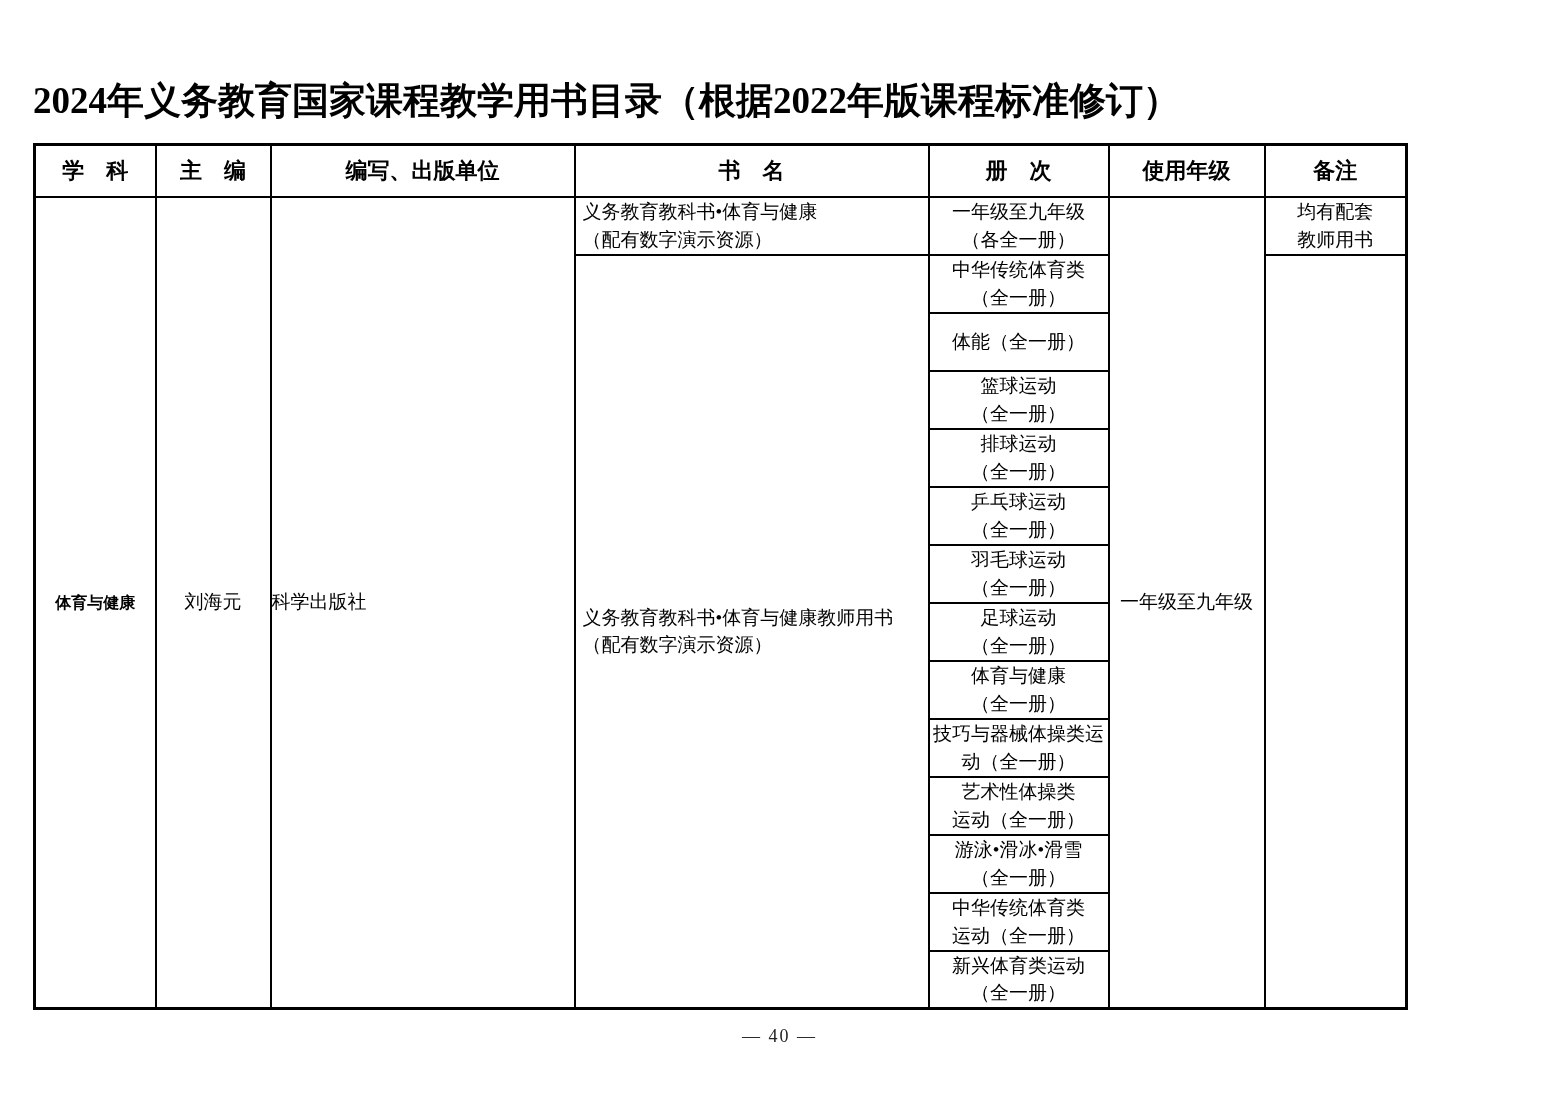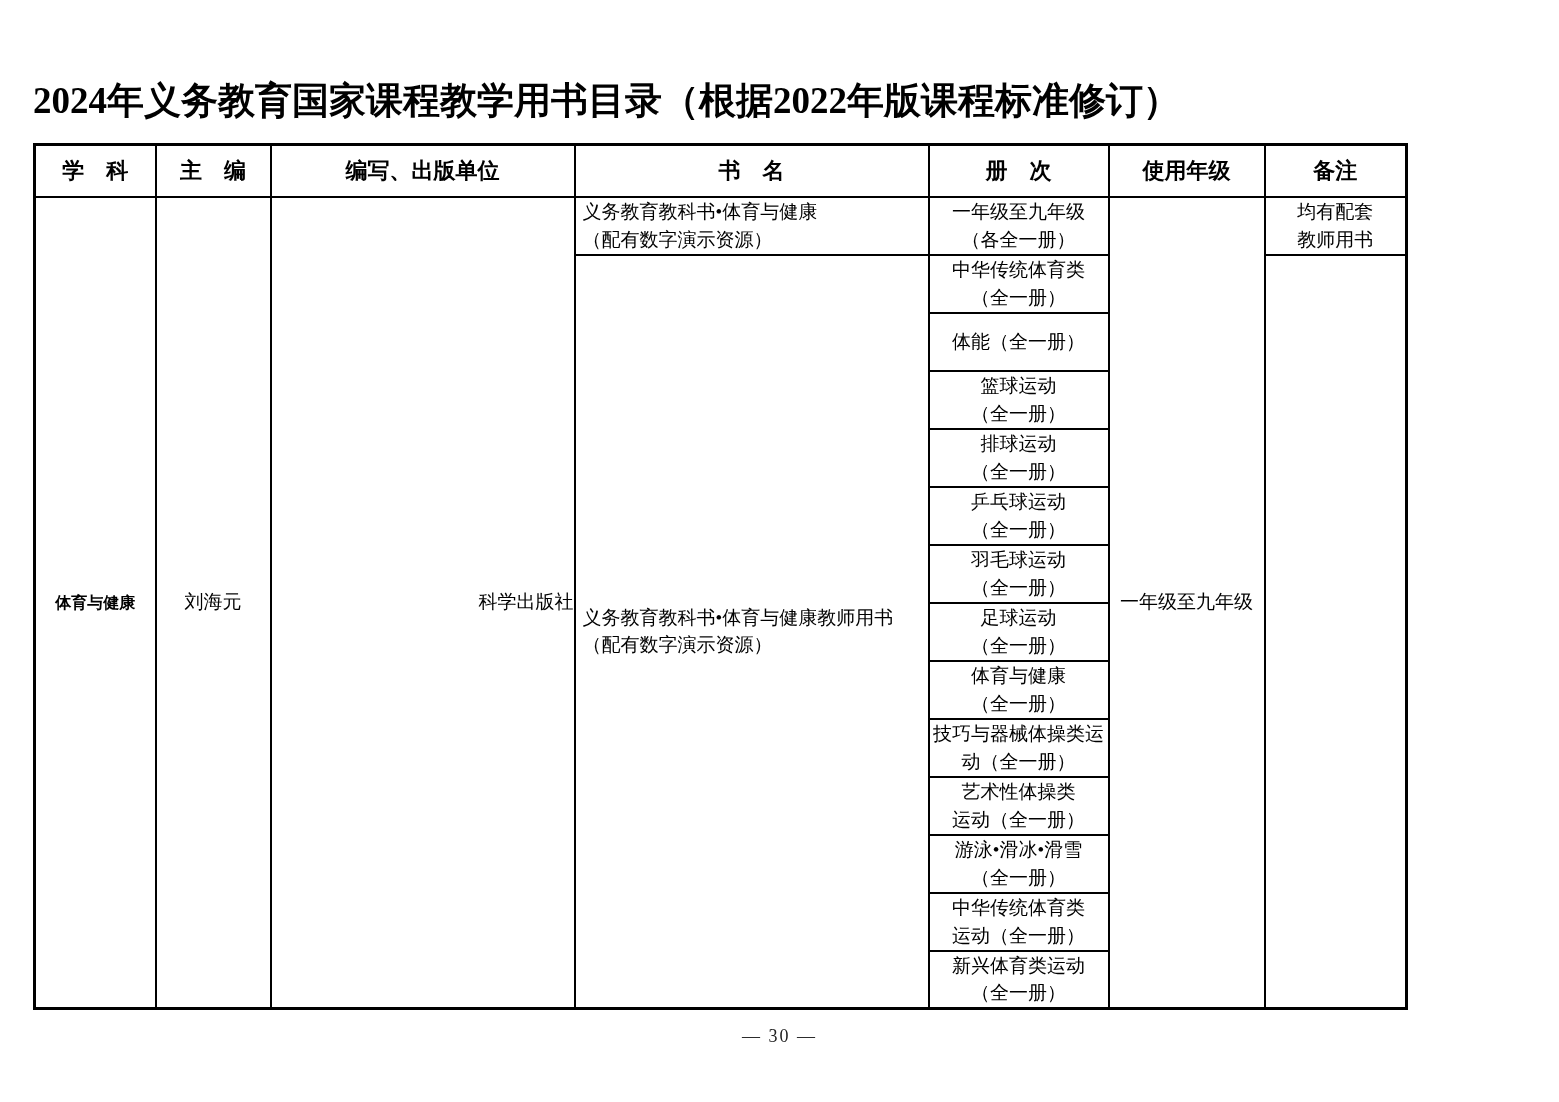--- a/index.html
+++ b/index.html
@@ -56,22 +56,21 @@
     font-family: "Liberation Sans", sans-serif;
     font-weight: bold;
     font-size: 16px;
   }
   td.cell-book-name {
     text-align: left;
     padding-left: 7px;
     padding-right: 4px;
   }
   td.cell-publisher {
-    text-align: right;
-    padding-left: 7px;
+    text-align: left;
   }
   .page-number {
     width: 1559px;
     margin-top: 16px;
     text-align: center;
     font-size: 18px;
     color: #222;
     letter-spacing: 2px;
   }
 </style>
@@ -166,15 +165,15 @@
         <td class="cell-volume">中华传统体育类
 运动（全一册）</td>
       </tr>
       <tr class="body-row">
         <td class="cell-volume">新兴体育类运动
 （全一册）</td>
       </tr>
     </tbody>
   </table>
 
-  <div class="page-number">— 30 —</div>
+  <div class="page-number">— 40 —</div>
 
 </div>
 
 </body></html>

